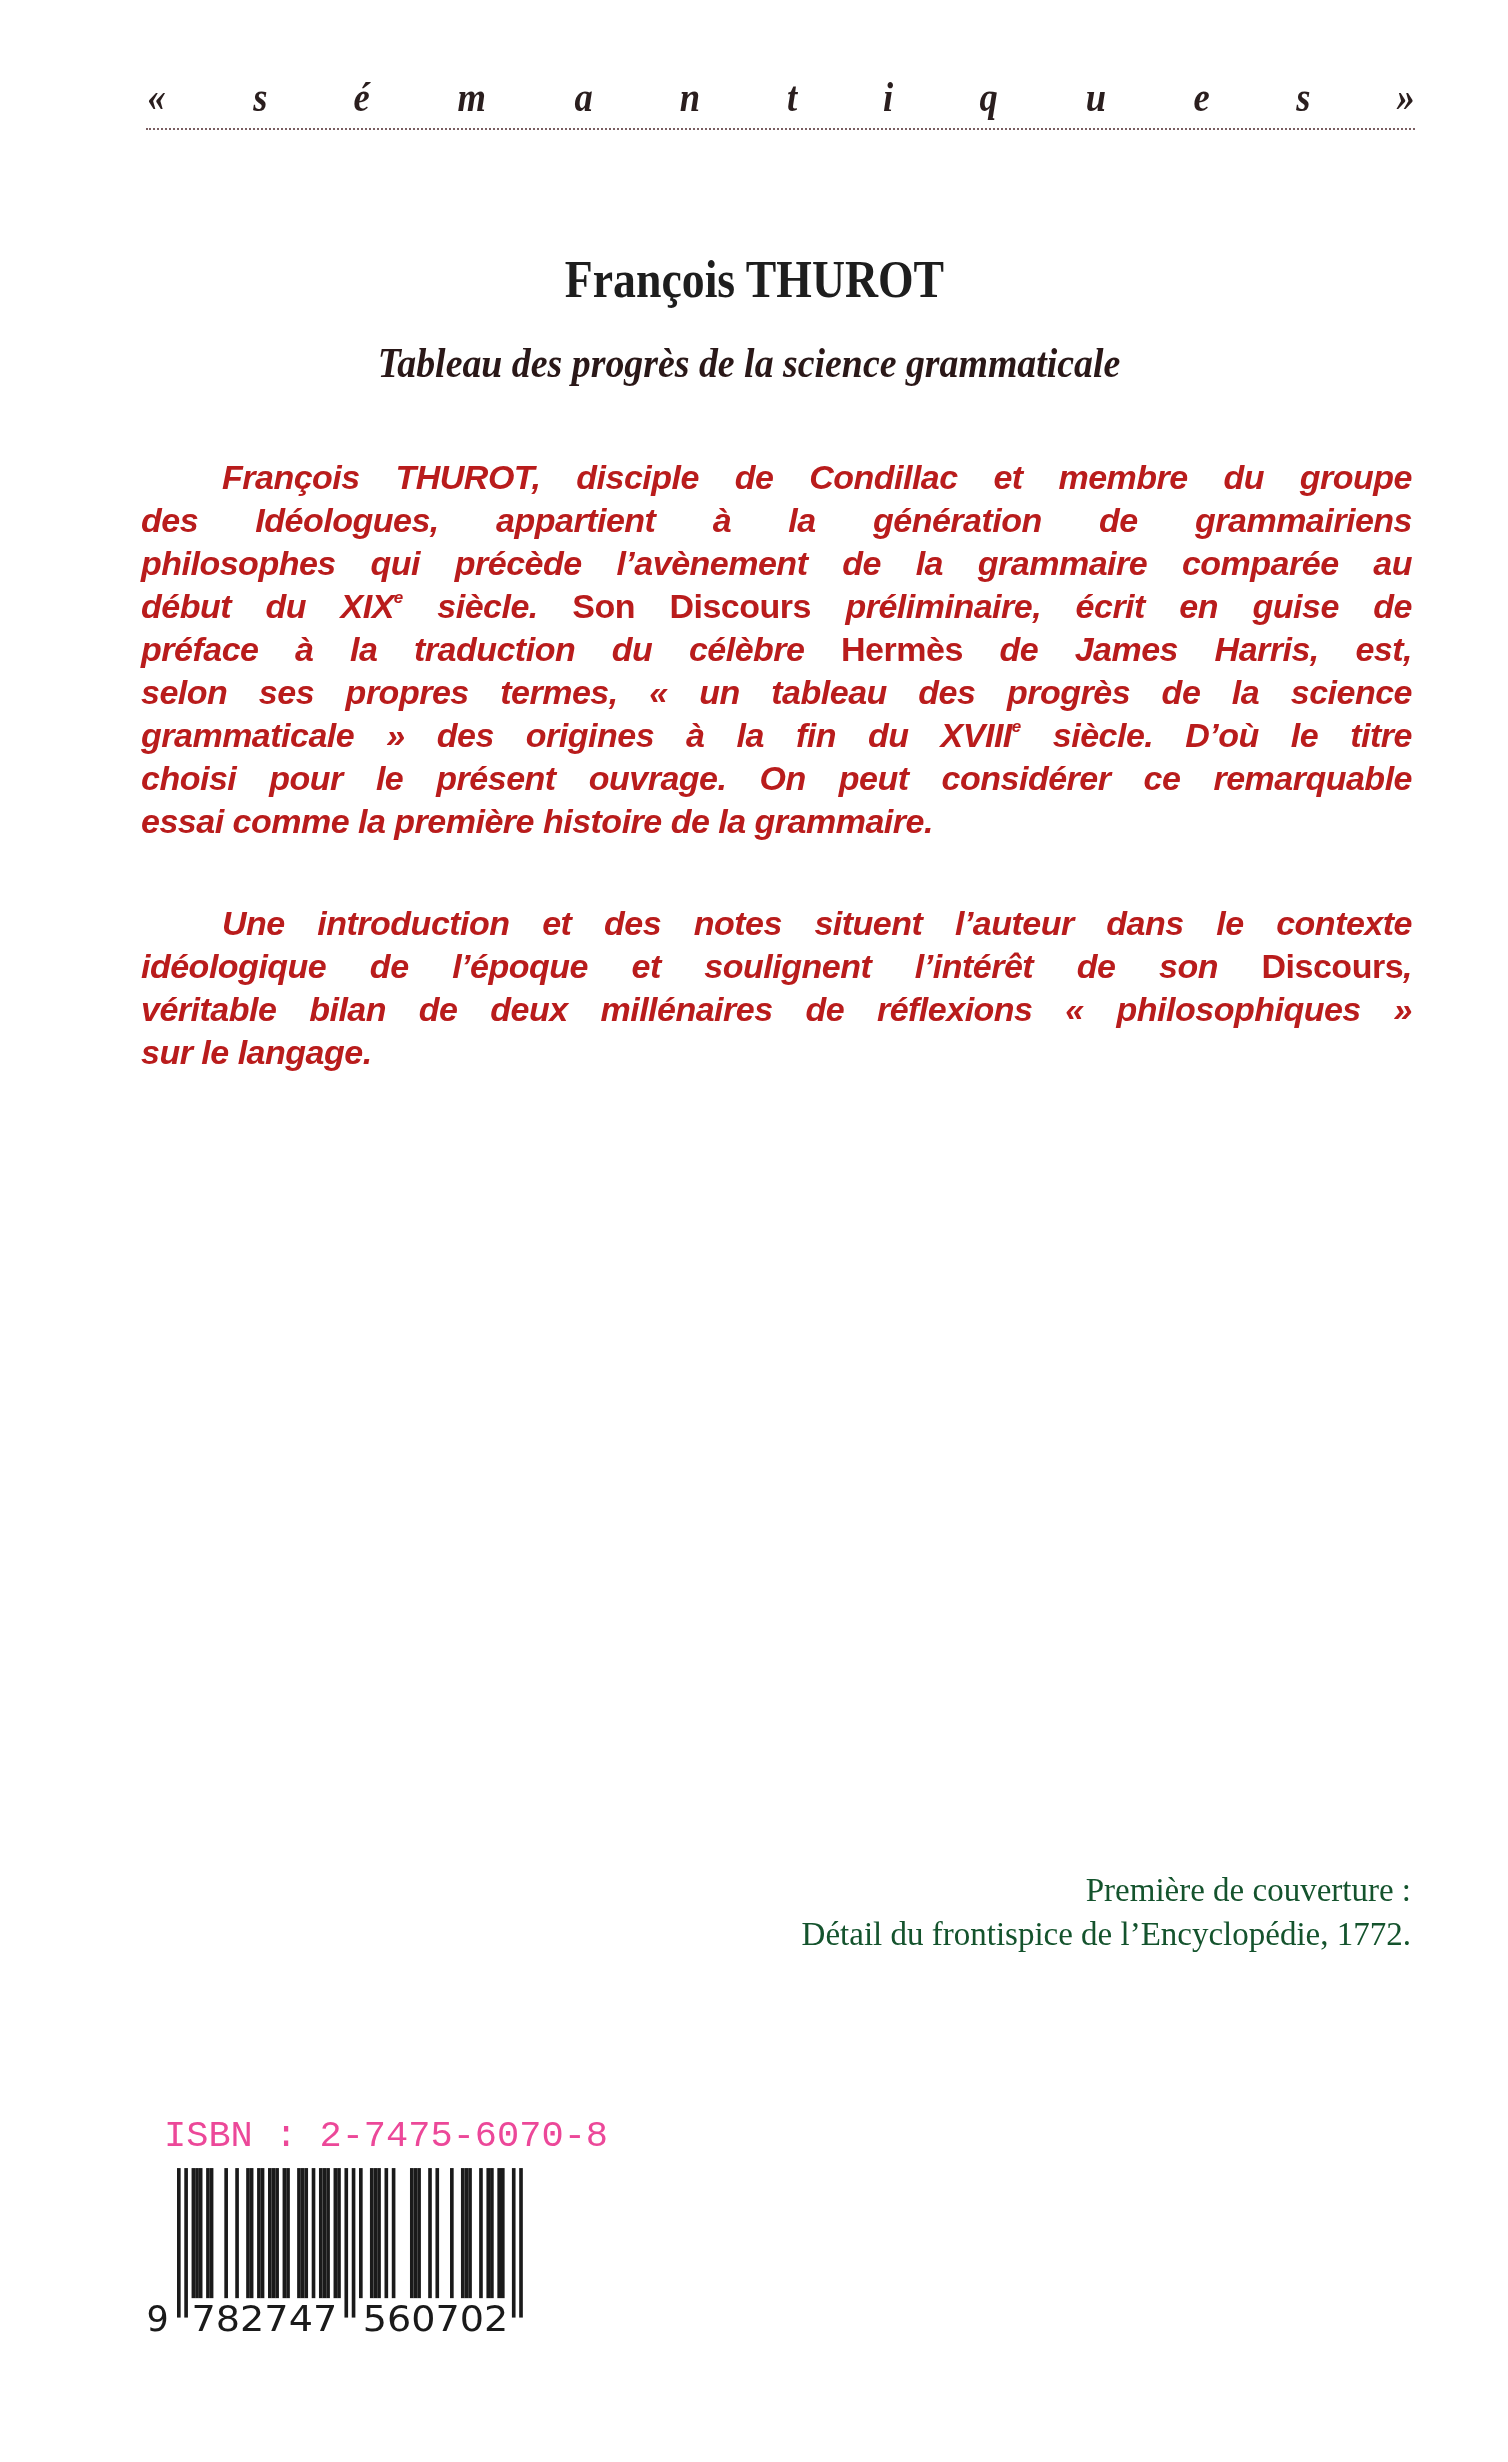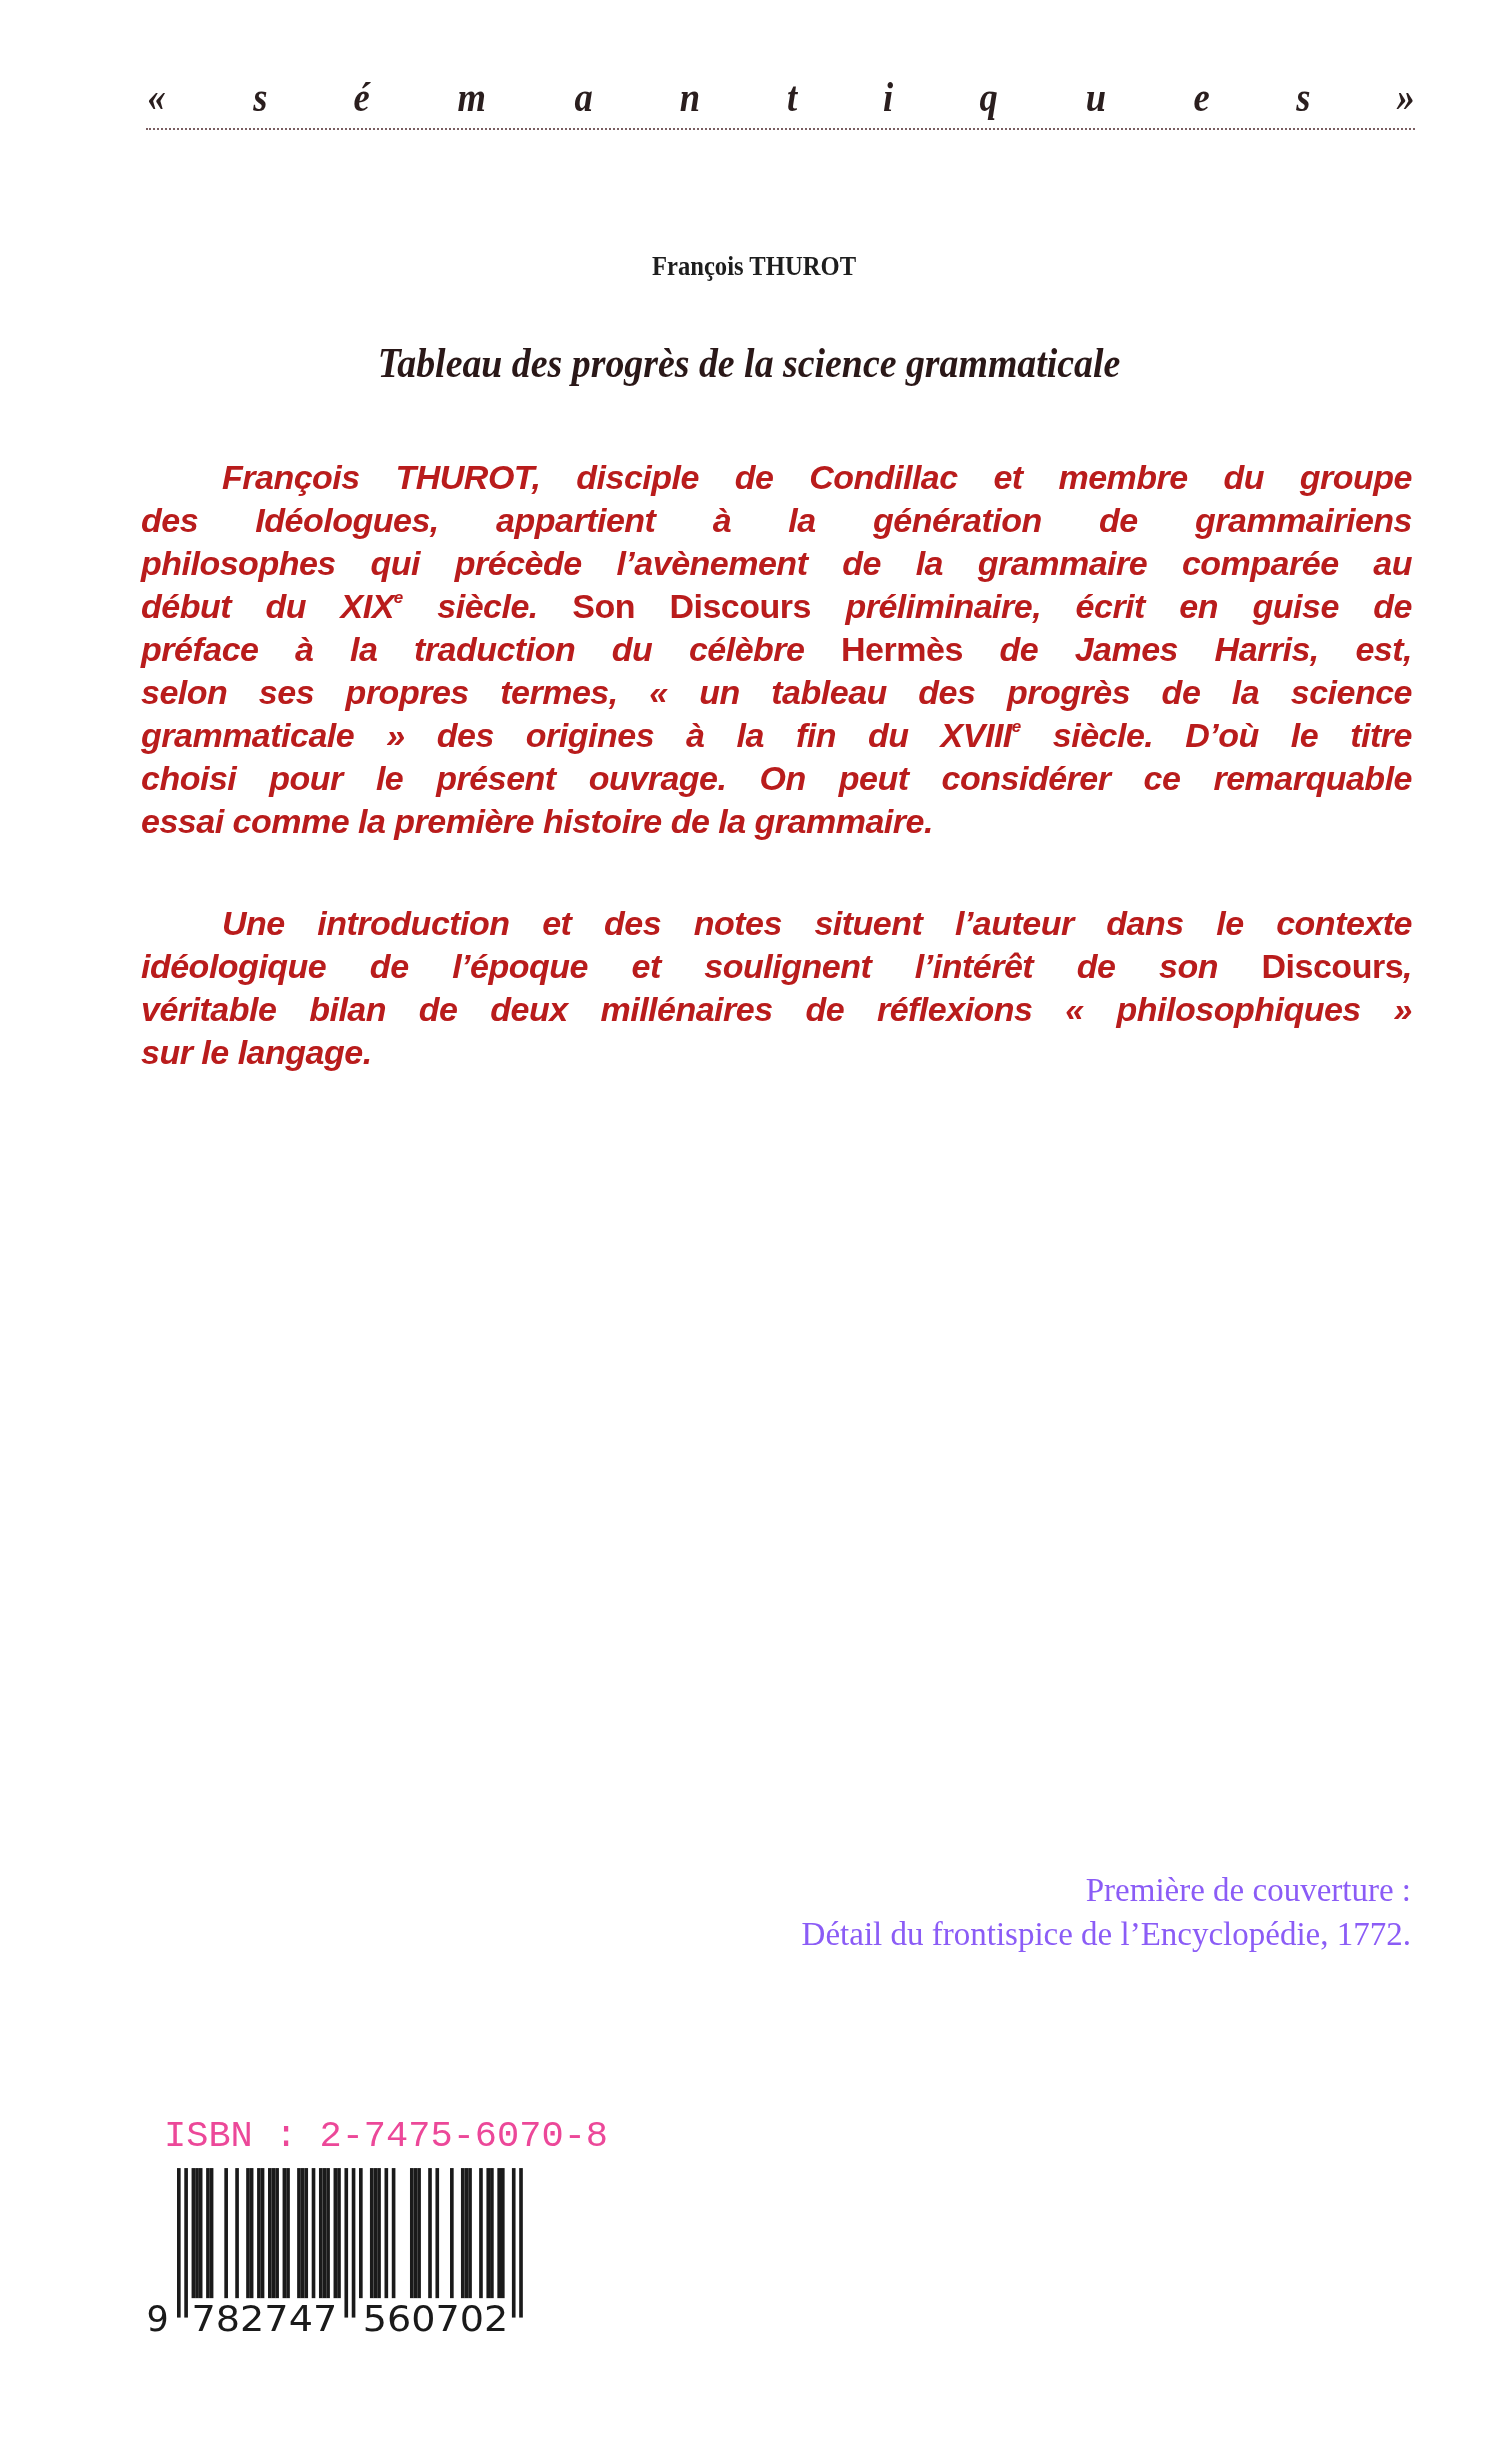--- a/index.html
+++ b/index.html
@@ -42,21 +42,21 @@
     }
 
     
     .author {
       left: 0;
       width: 1509px;
       top: 250px;
       text-align: center;
       font-family: "Liberation Serif", serif;
       font-weight: bold;
-      font-size: 28px;
+      font-size: 52px;
       color: #1e1e1e;
       letter-spacing: 0px;
     }
     .author-inner { display: inline-block; transform: scaleX(0.88); }
     .title {
       left: 0;
       width: 1497px;
       top: 338px;
       text-align: center;
       font-family: "Liberation Serif", serif;
@@ -95,21 +95,21 @@
 
     
     .credit {
       left: 679px;
       width: 732px;
       top: 1868px;
       text-align: right;
       font-family: "Liberation Serif", serif;
       font-size: 33px;
       line-height: 44px;
-      color: #8b5cf6;
+      color: #14532d;
     }
 
     
     .isbn {
       left: 164px;
       top: 2115px;
       font-family: Liberation Mono, monospace;
       font-size: 37px;
       color: #ec4899;
       white-space: nowrap;

